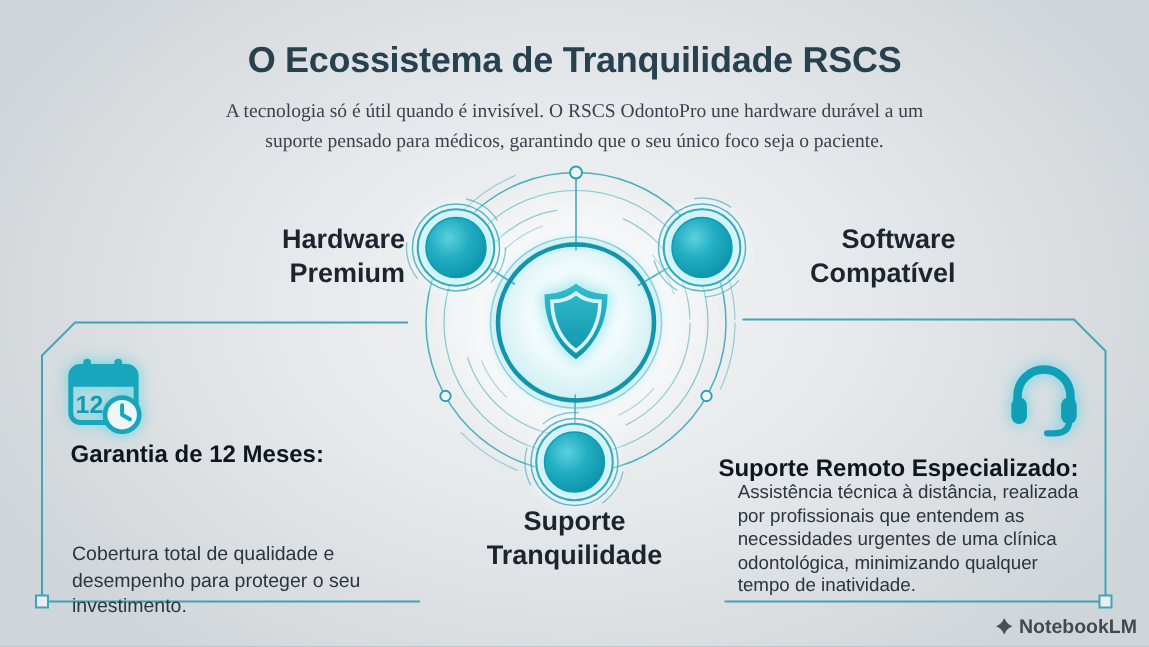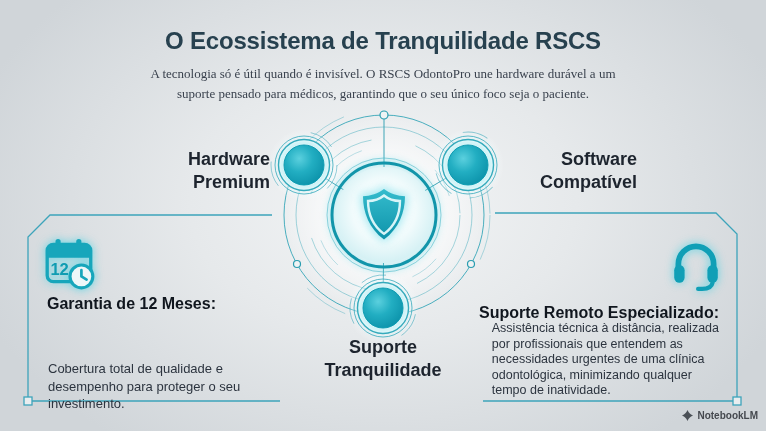--- a/index.html
+++ b/index.html
@@ -30,21 +30,21 @@
   .ct-left{left:47px;top:295px;}
   .ct-right{right:47px;top:304px;text-align:right;}
   .card-body{font-size:13px;color:#2c343f;white-space:pre-line;}
   .cb-left{left:48px;top:320px;line-height:1.35;text-align:left;margin-top:40px;}
   .cb-right{right:47px;top:321px;line-height:1.24;font-size:12.5px;text-align:left;}
   .icon-glow{filter:drop-shadow(0 0 5px rgba(64,209,226,.8));}
   .ic-calendar{left:42px;top:236px;}
   .ic-headset{left:668px;top:236px;}
   .watermark{
     right:8px;top:410px;display:flex;align-items:center;gap:4px;
-    font-size:10px;font-weight:600;color:#45494f;
+    font-size:13px;font-weight:600;color:#45494f;
   }
 </style>
 </head>
 <body>
 
 <div class="canvas">
 
   <svg class="scene-svg" width="766" height="431" viewBox="0 0 766 431">
     <defs>
       <radialGradient id="haloGrad" cx="50%" cy="50%" r="50%">

